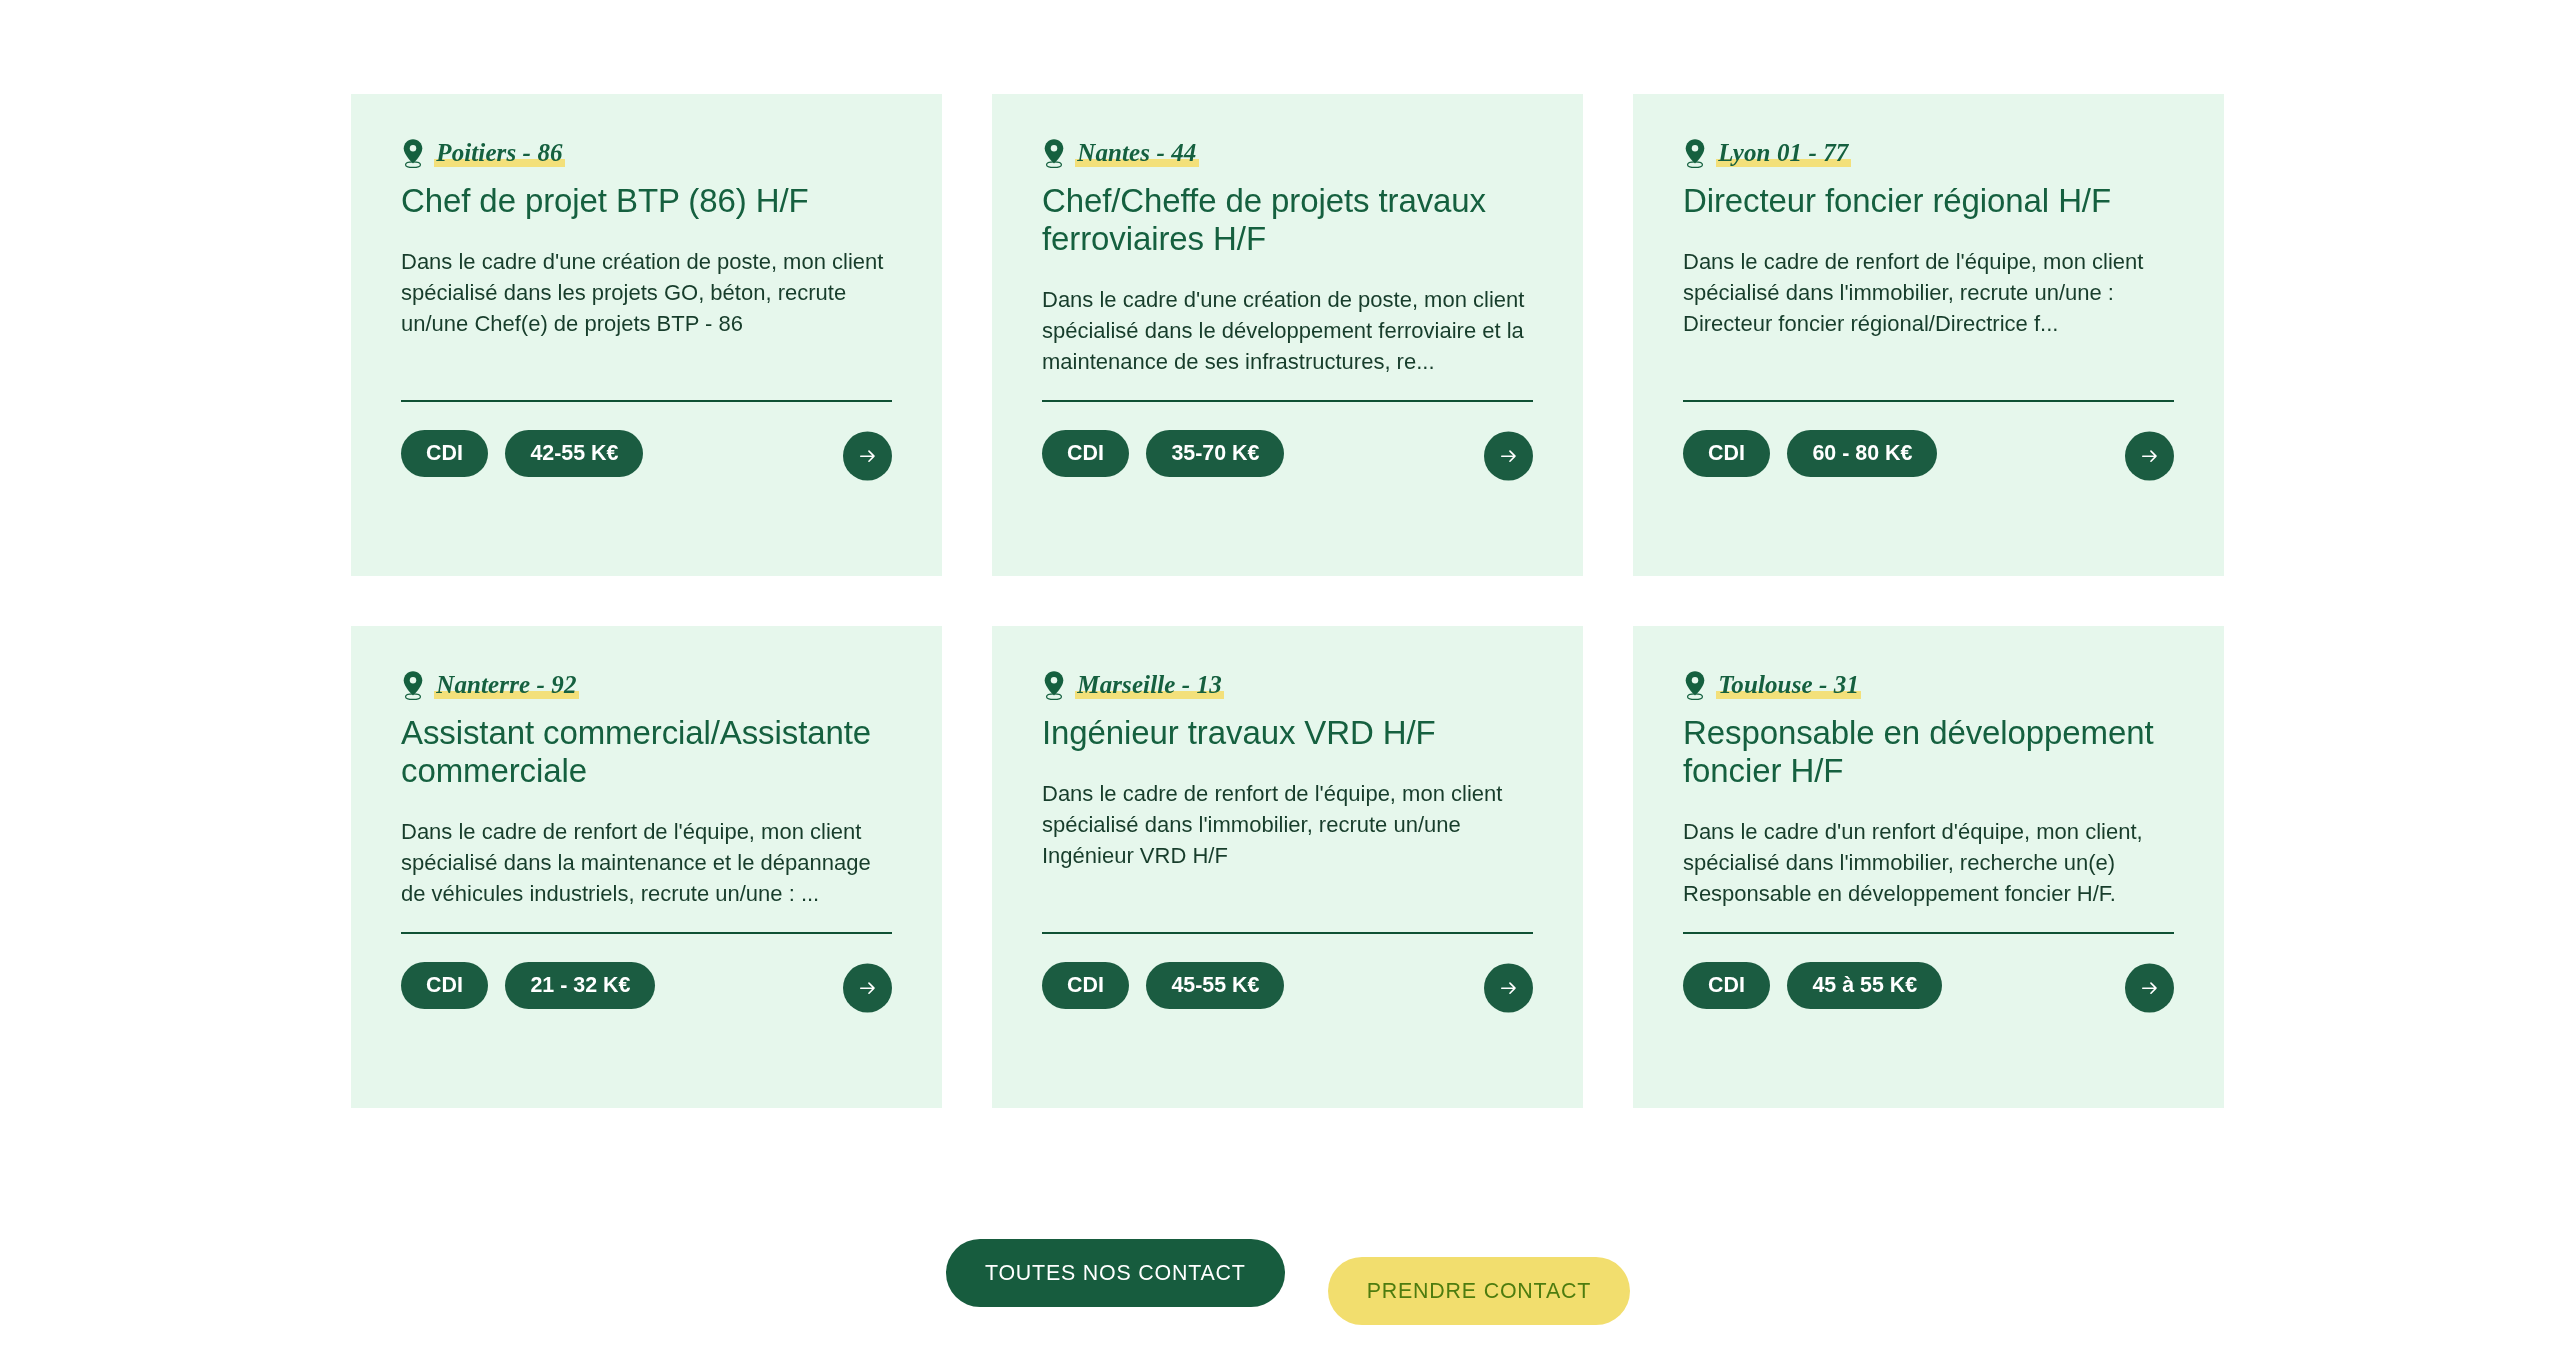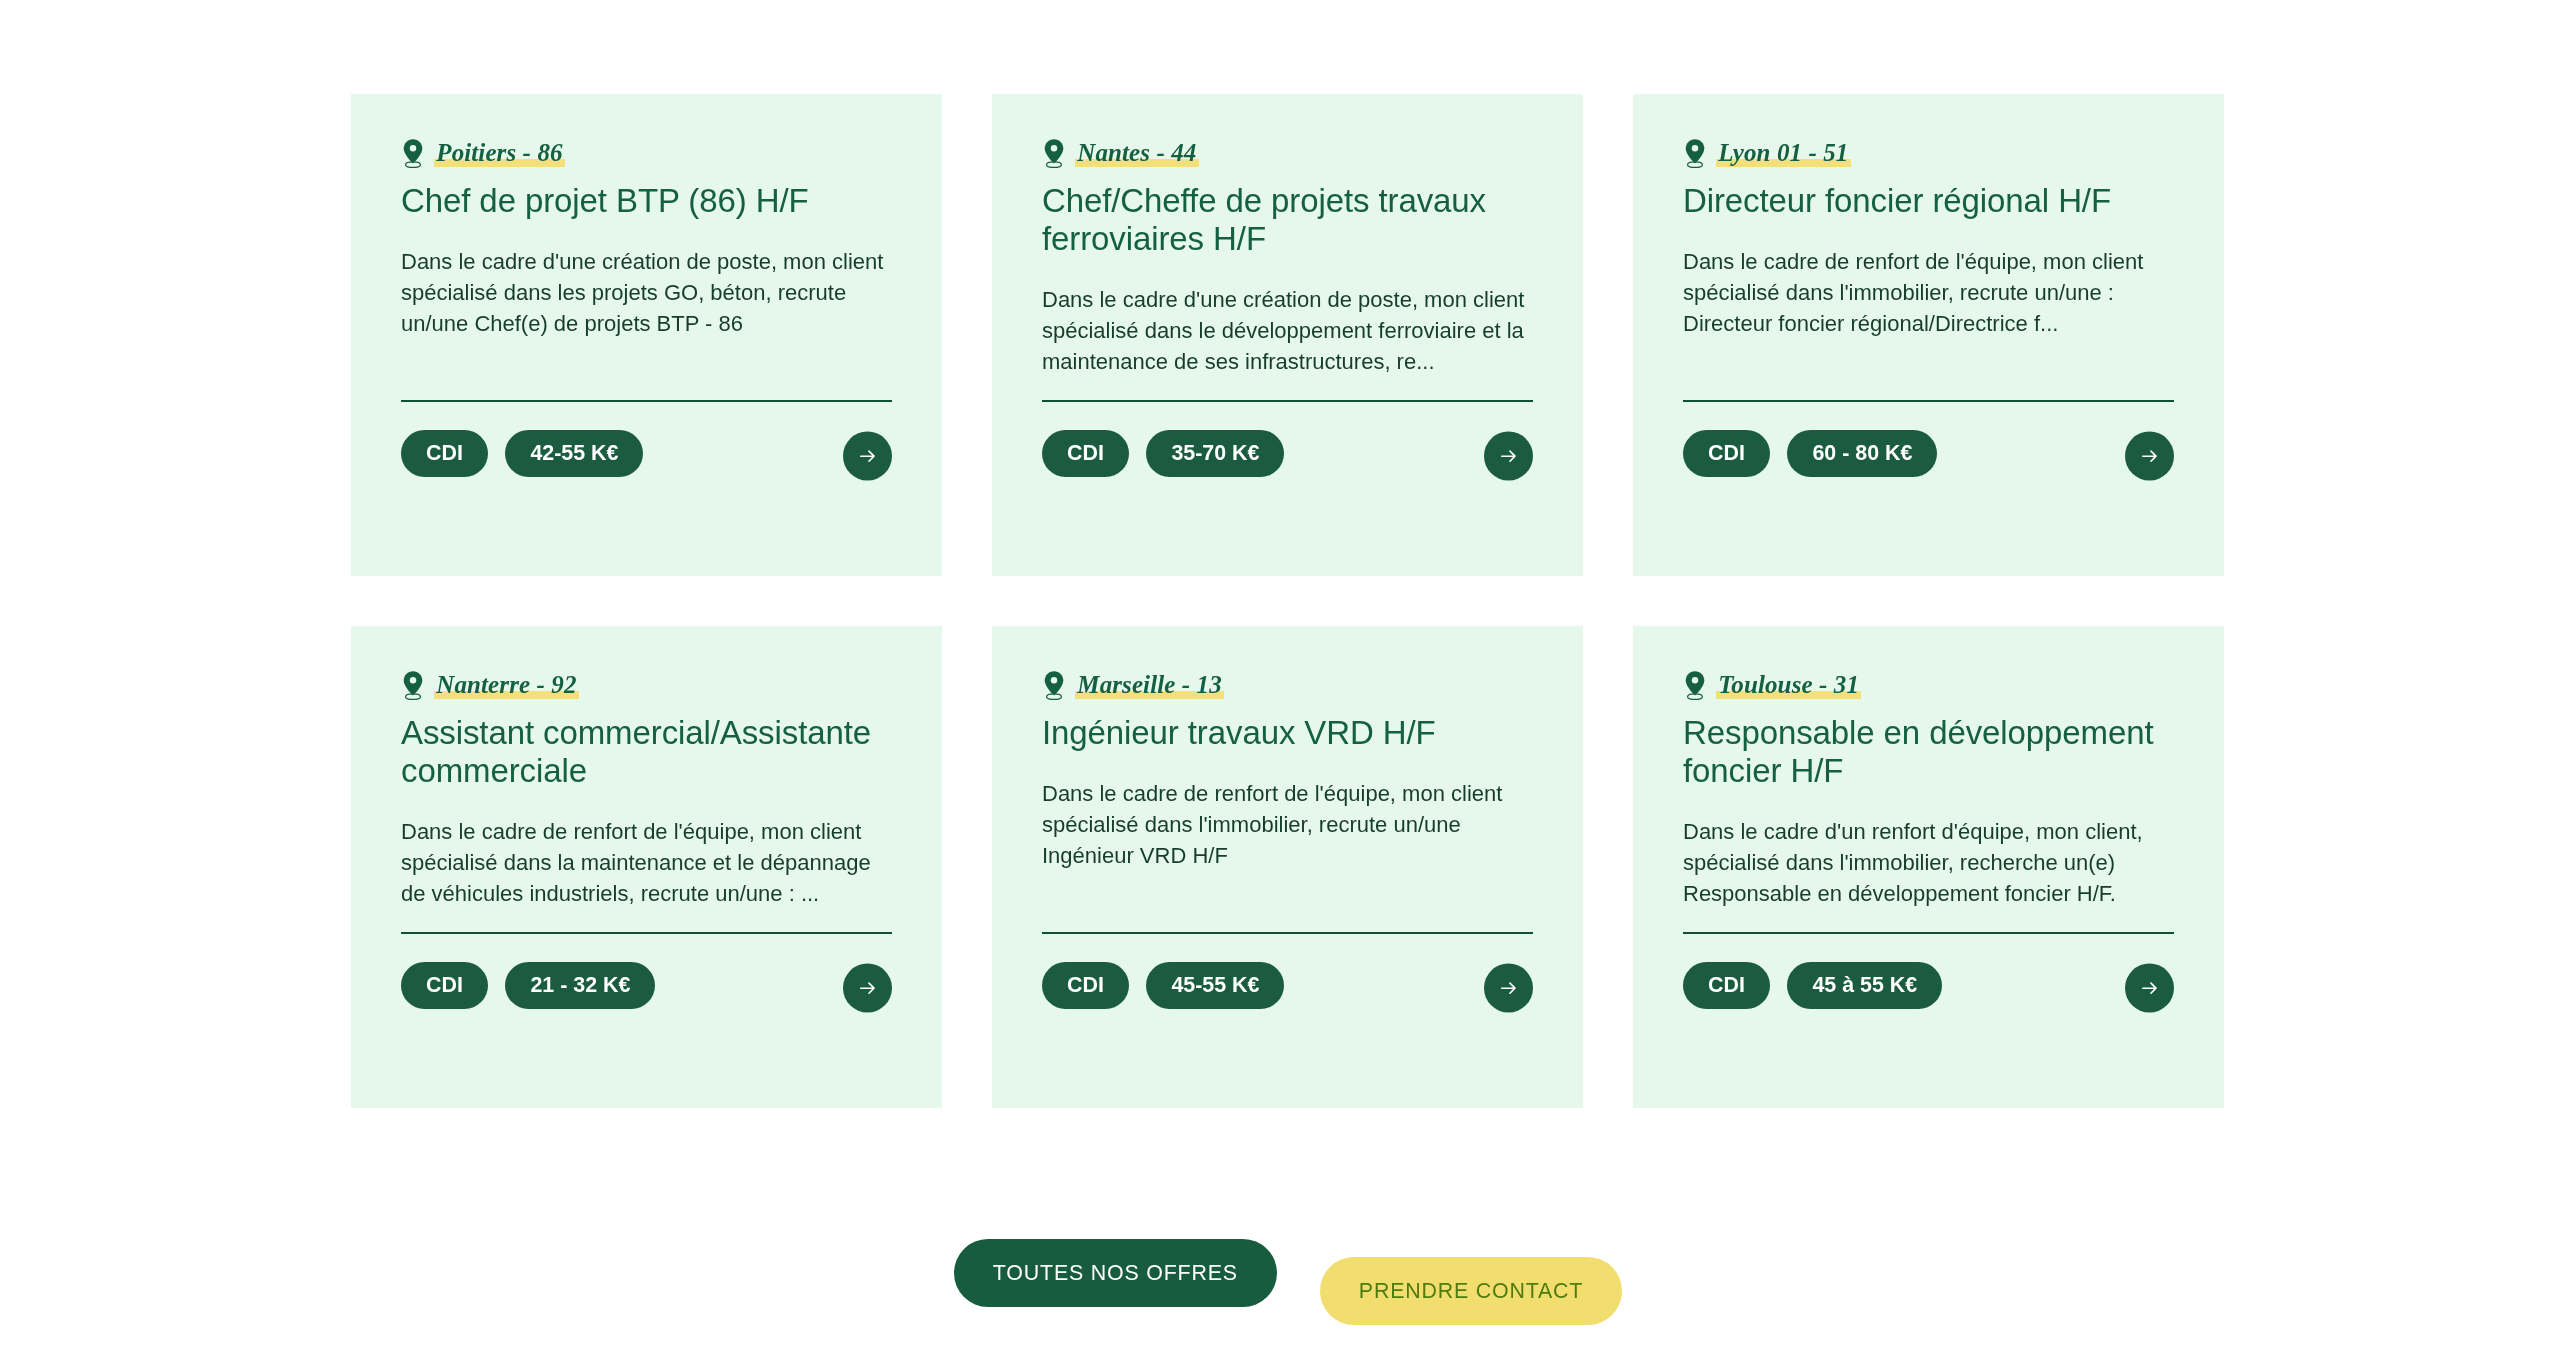--- a/index.html
+++ b/index.html
@@ -247,21 +247,21 @@
       <div class="loc-row">
         <span class="pin-icon">
           <svg viewBox="0 0 38 50" width="24" height="31" aria-hidden="true">
             <path d="M19 2 C10.7 2 4 8.7 4 17 C4 27.5 19 41 19 41 C19 41 34 27.5 34 17 C34 8.7 27.3 2 19 2 Z" fill="#15603f"></path>
             <circle cx="19" cy="16.5" r="5.2" fill="#e6f7ec"></circle>
             <ellipse cx="19" cy="43" rx="12" ry="4.4" fill="none" stroke="#15603f" stroke-width="2"></ellipse>
           </svg>
         </span>
         <span class="loc-label">
           <span class="hl"></span>
-          <span class="txt">Lyon 01 - 51</span>
+          <span class="txt">Lyon 01 - 77</span>
         </span>
       </div>
       <h3 class="job-title">Directeur foncier régional H/F</h3>
       <p class="job-excerpt">Dans le cadre de renfort de l'équipe, mon client spécialisé dans l'immobilier, recrute un/une : Directeur foncier régional/Directrice f...</p>
       <div class="job-footer">
         <div class="divider"></div>
         <div class="chips-row">
           <span class="chip">CDI</span>
           <span class="chip">60 - 80 K€</span>
           <button class="arrow-btn">
@@ -367,18 +367,18 @@
               </svg>
             </span>
           </button>
         </div>
       </div>
     </article>
 
   </div>
 
   <div class="cta-row">
-    <button class="cta cta-primary">TOUTES NOS OFFRES</button>
+    <button class="cta cta-primary">TOUTES NOS CONTACT</button>
     <button class="cta cta-secondary">PRENDRE CONTACT</button>
   </div>
 
 </div>
 
 
 </body></html>

